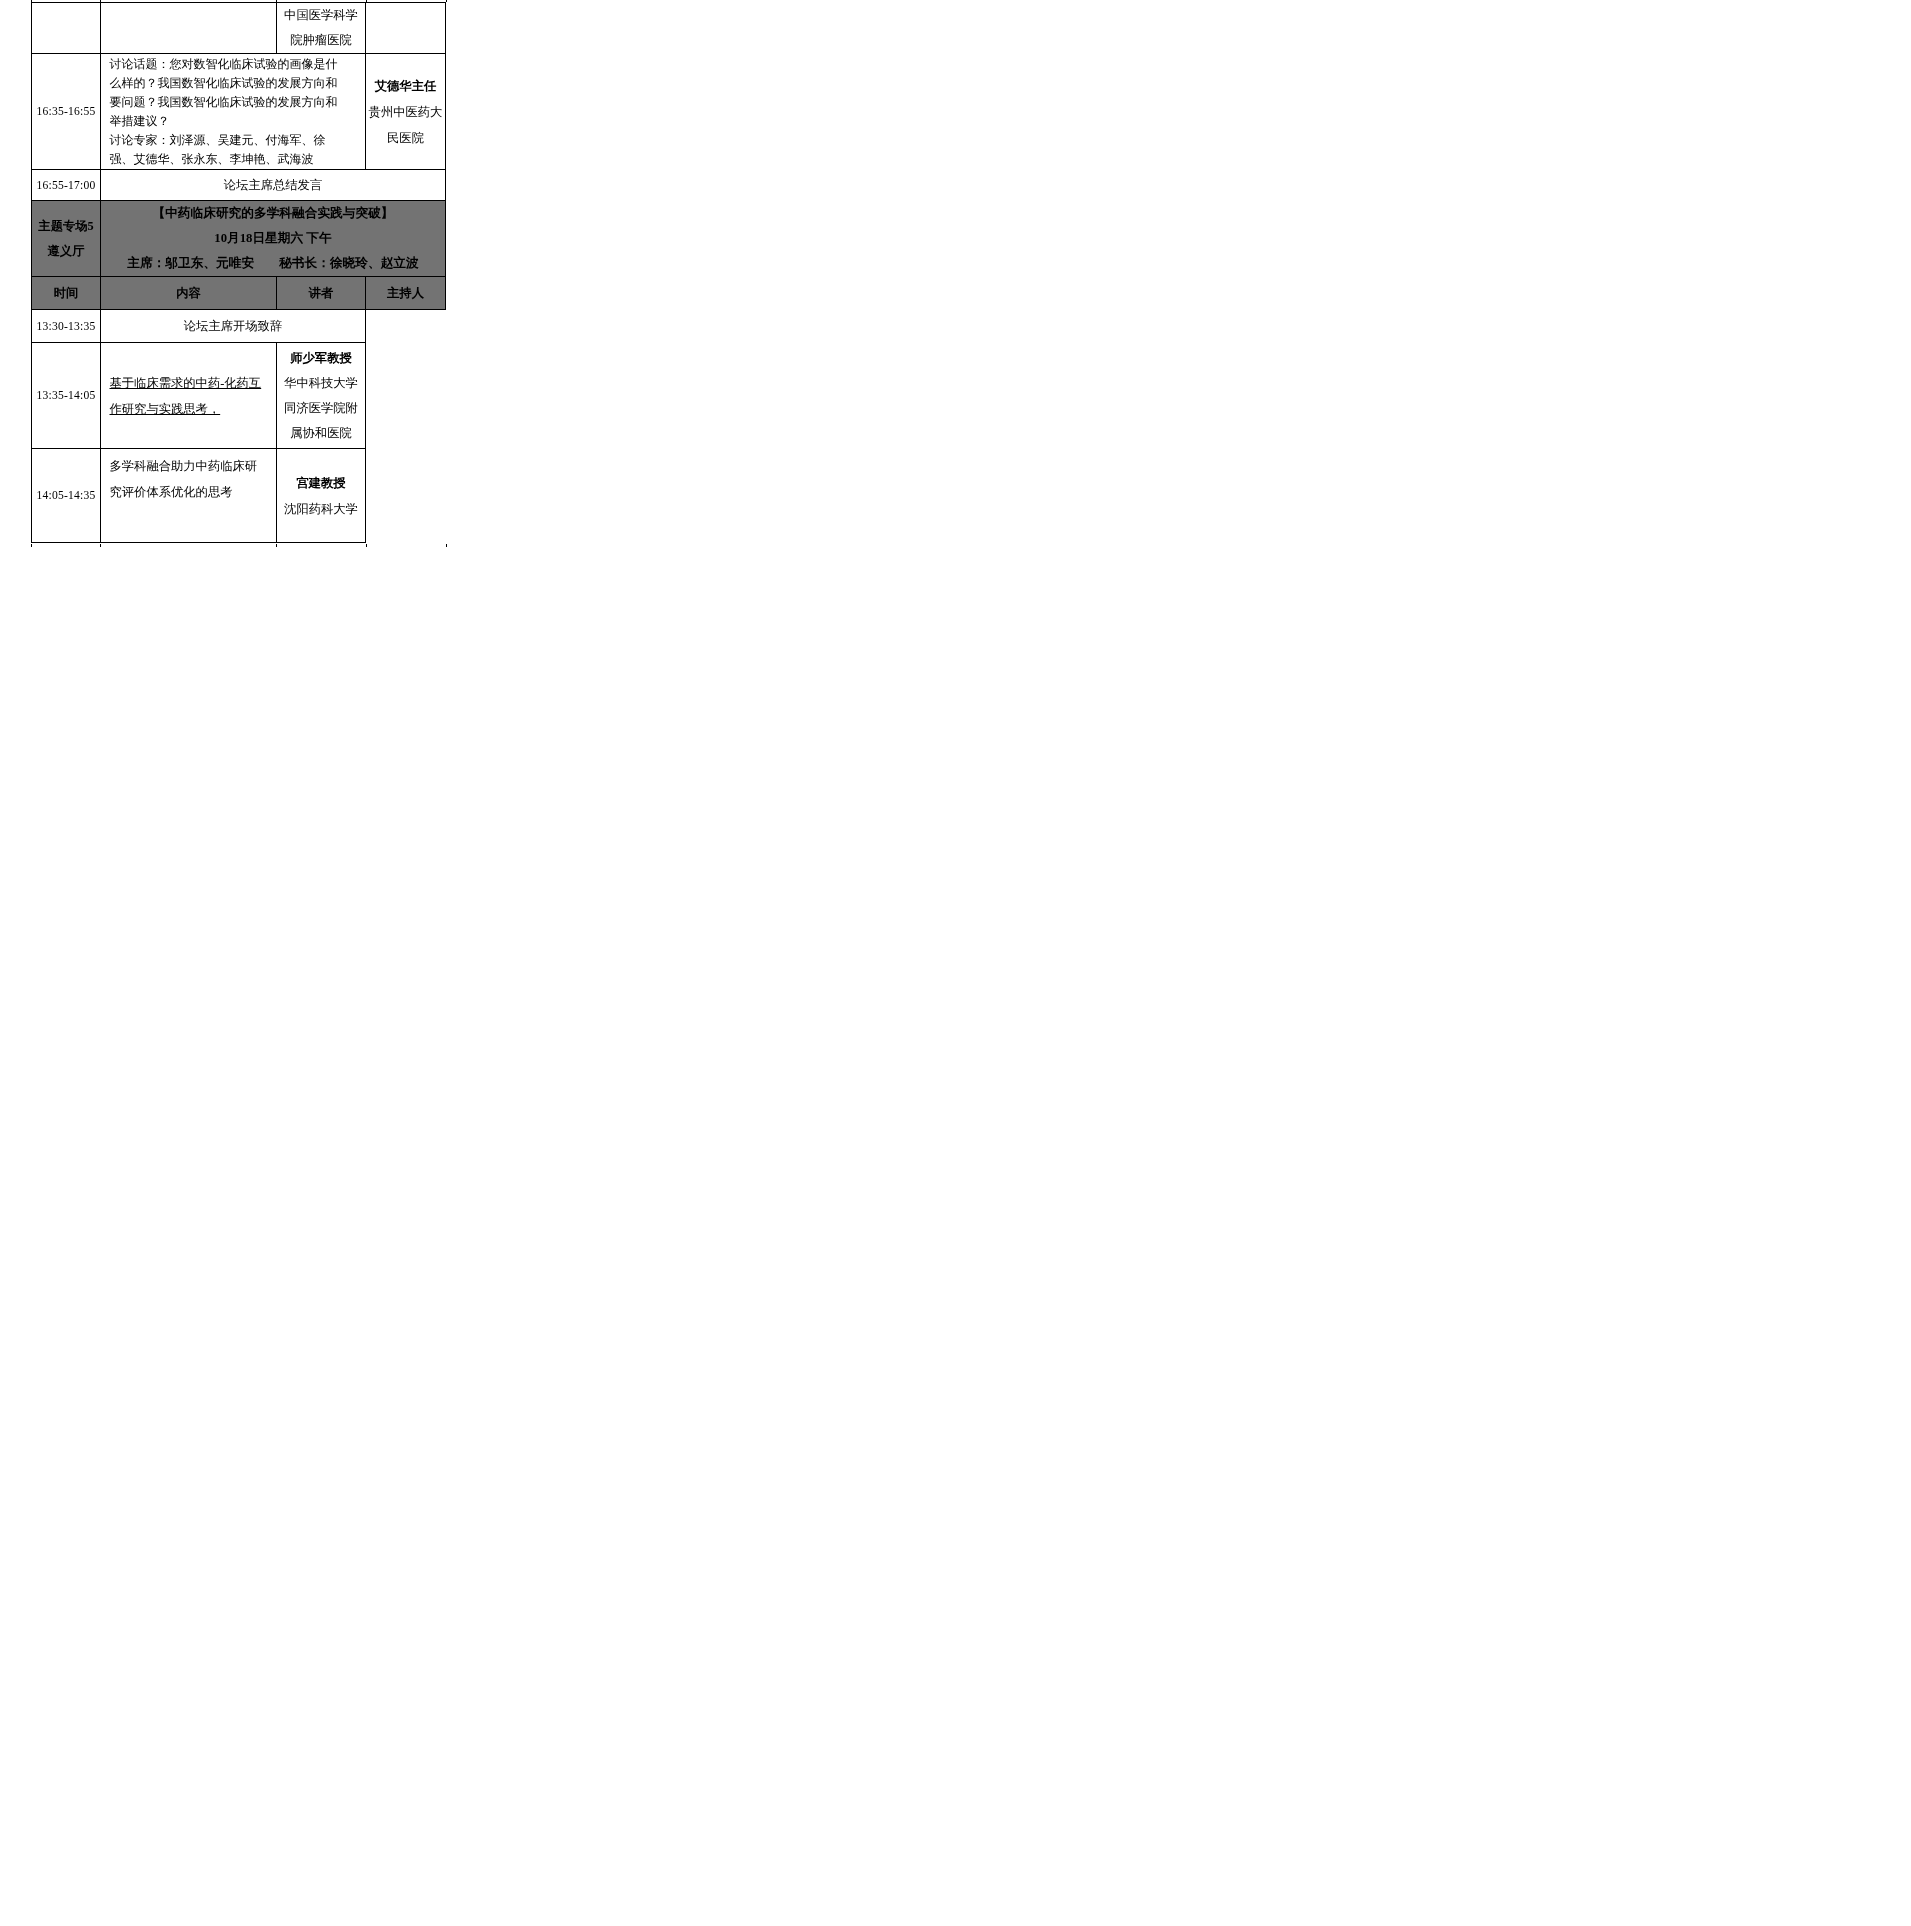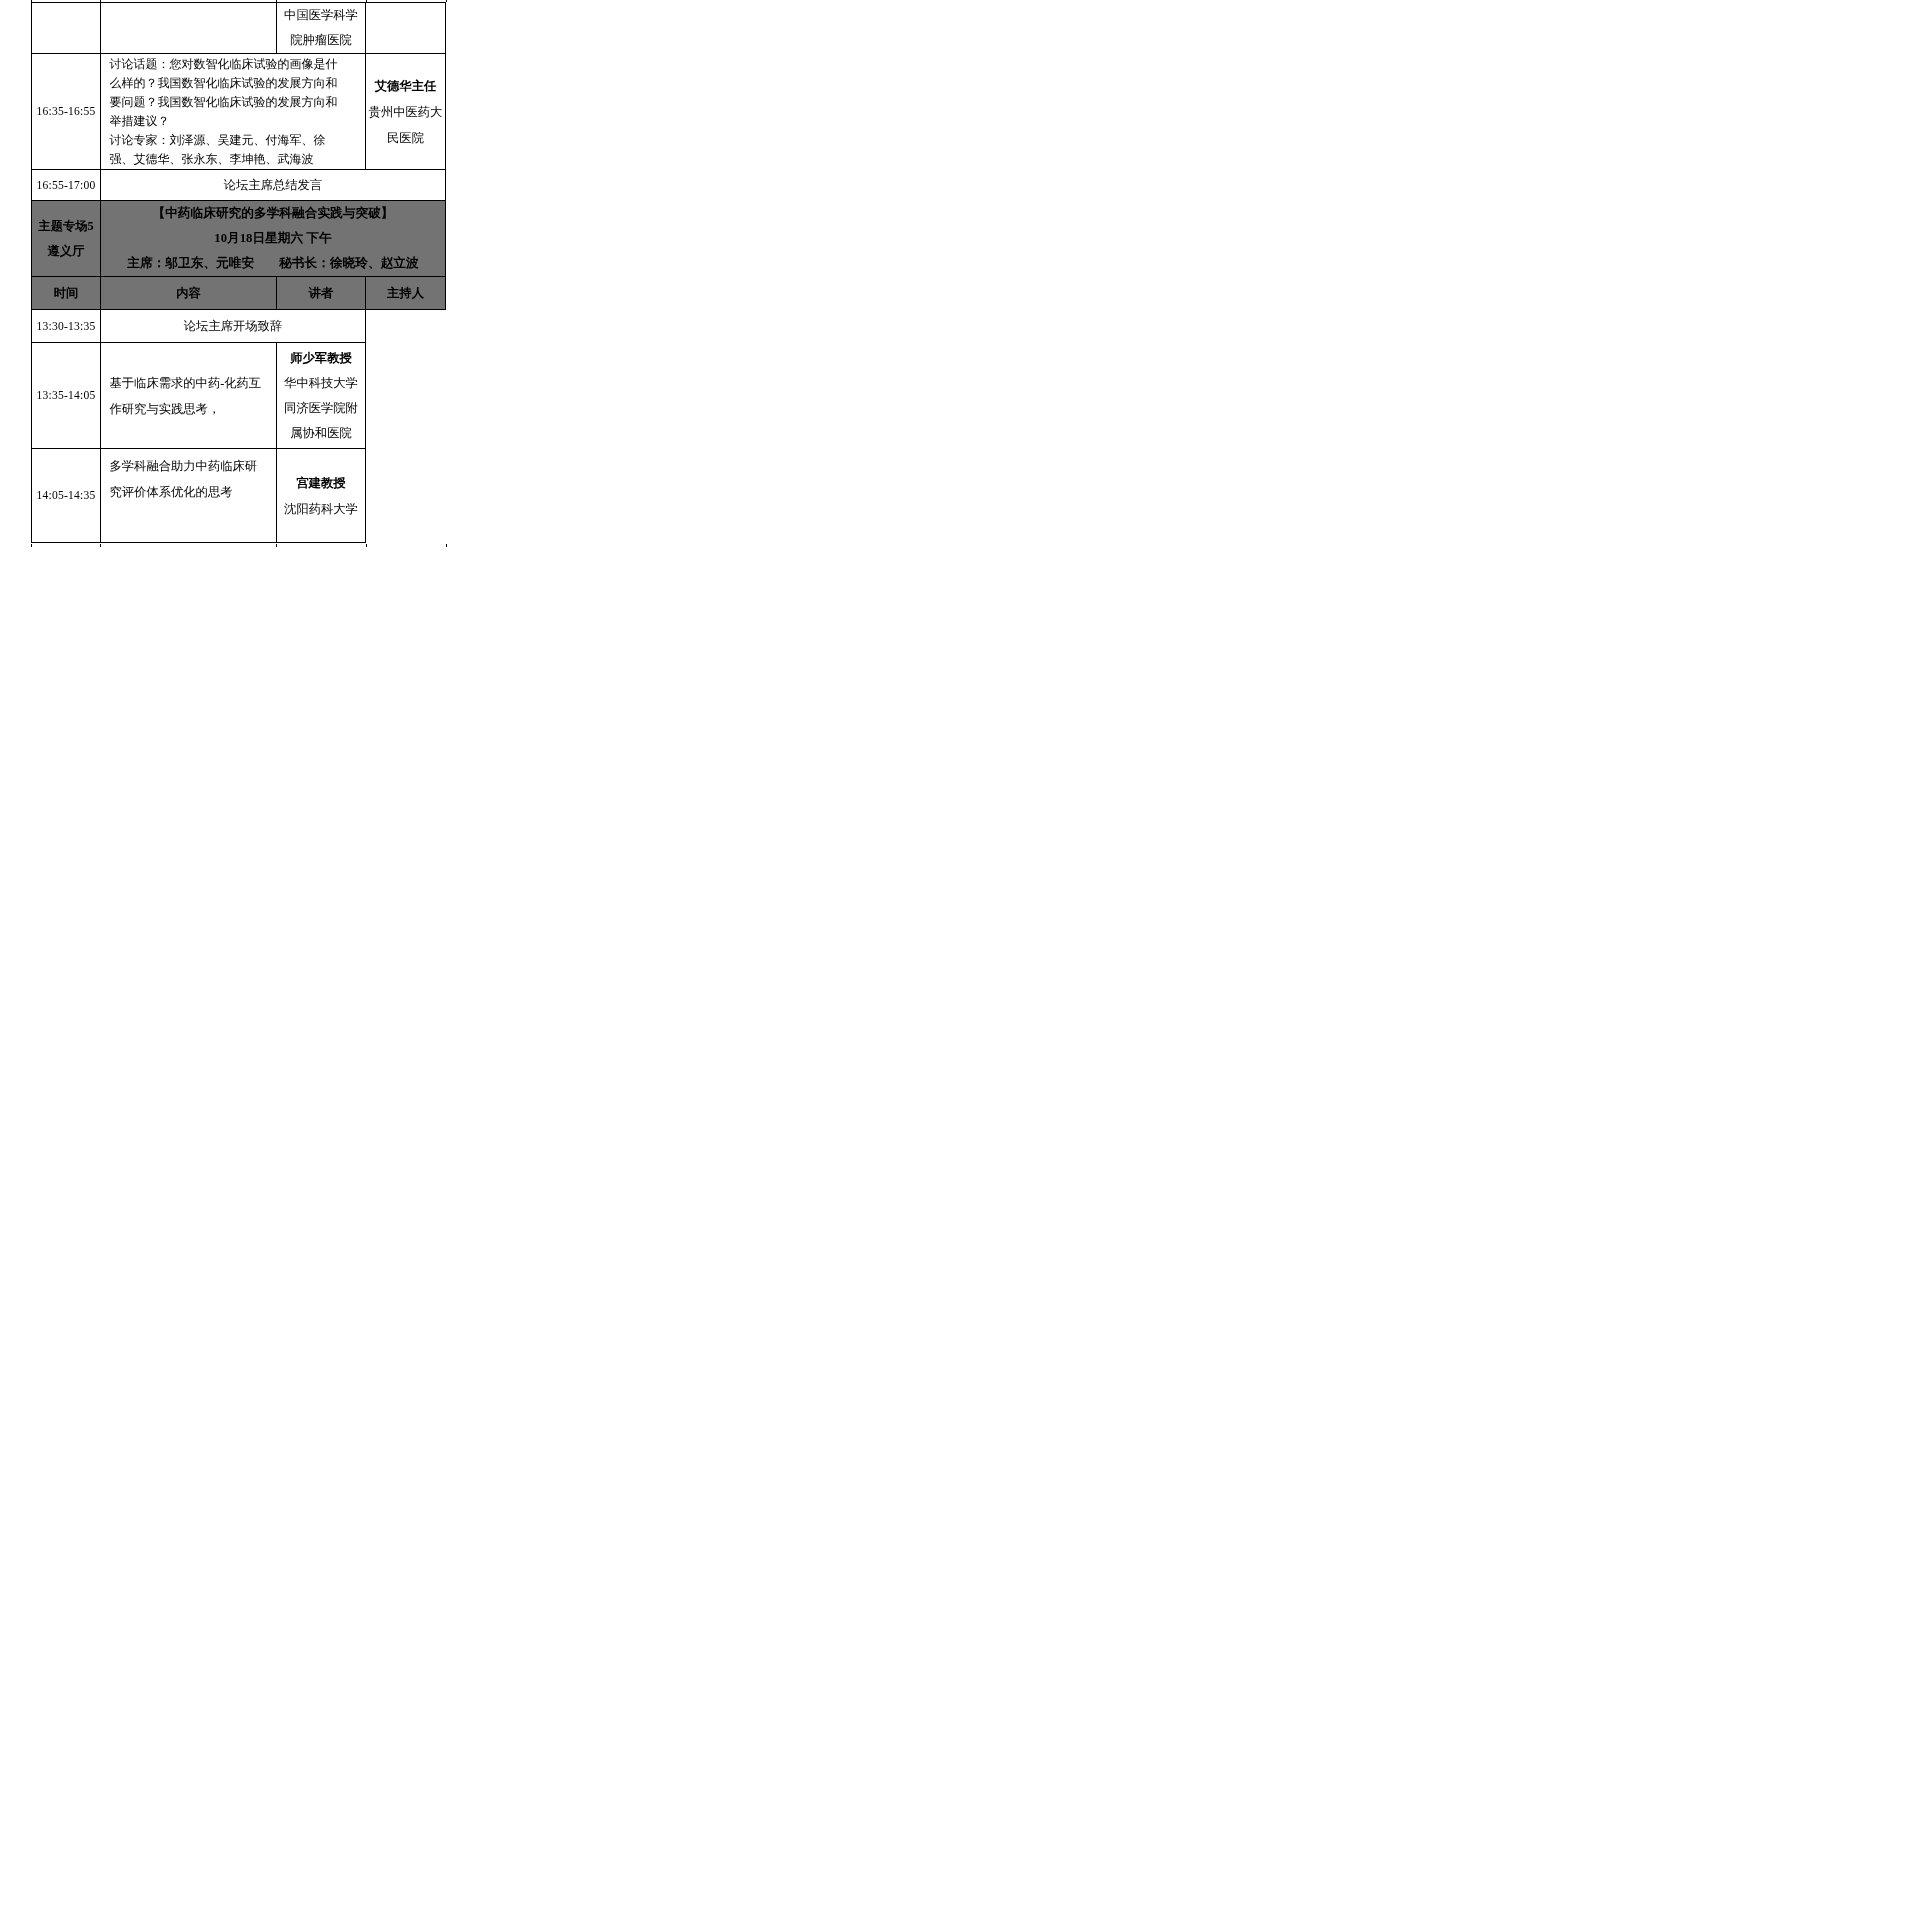--- a/index.html
+++ b/index.html
@@ -120,21 +120,21 @@
       <div>13:30-13:35</div>
     </div>
     <div class="cell" style="grid-row:6;grid-column:2 / span 2;">
       <div>论坛主席开场致辞</div>
     </div>
 
 
     <div class="cell col1 time" style="grid-row:7;grid-column:1;">
       <div>13:35-14:05</div>
     </div>
-    <div class="cell content-left loose" style="grid-row:7;grid-column:2;justify-content:center;">
+    <div class="cell content-left loose" style="grid-row:7;grid-column:2;justify-content:center;text-decoration:underline;">
       <div>基于临床需求的中药-化药互</div>
       <div>作研究与实践思考，</div>
     </div>
     <div class="cell vloose" style="grid-row:7;grid-column:3;">
       <div class="bold">师少军教授</div>
       <div>华中科技大学</div>
       <div>同济医学院附</div>
       <div>属协和医院</div>
     </div>
 

